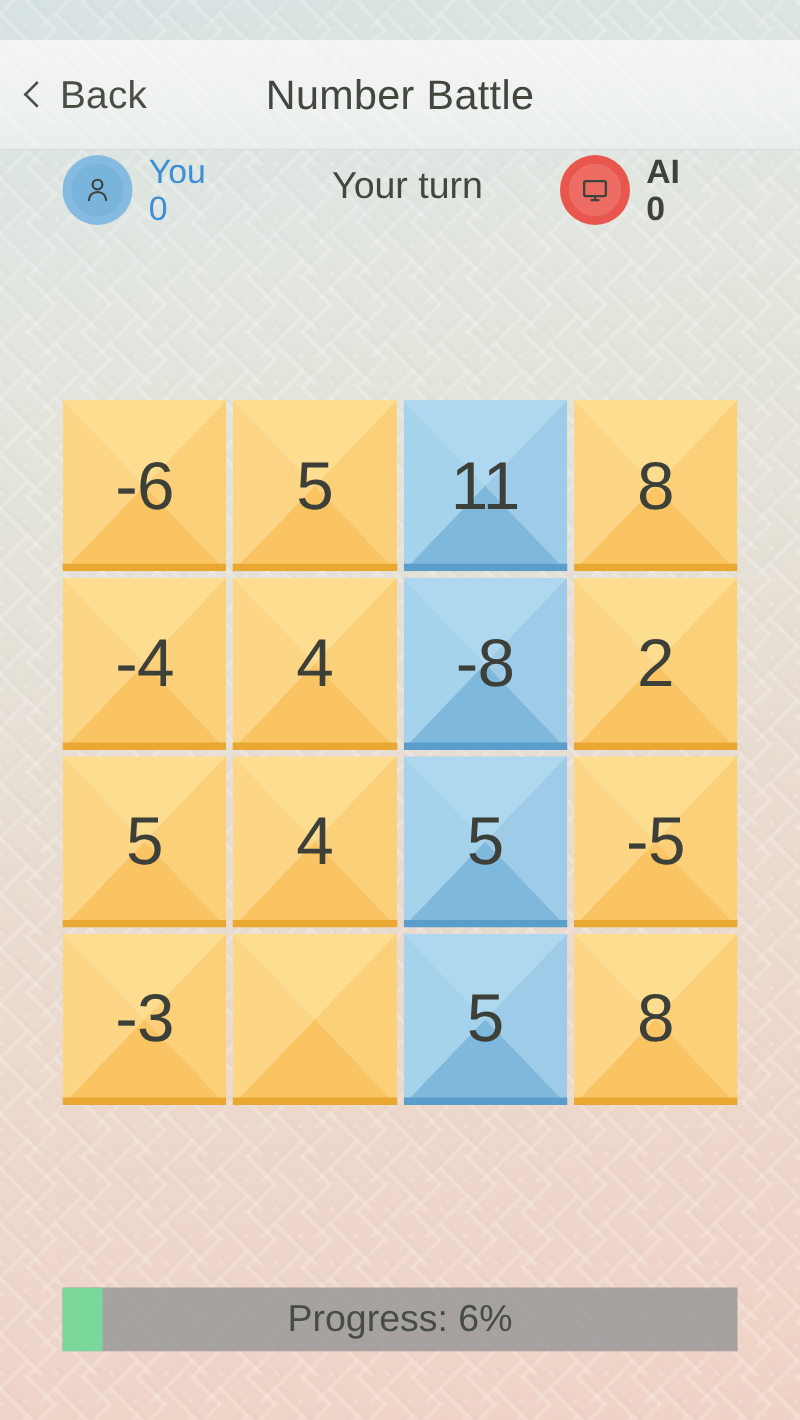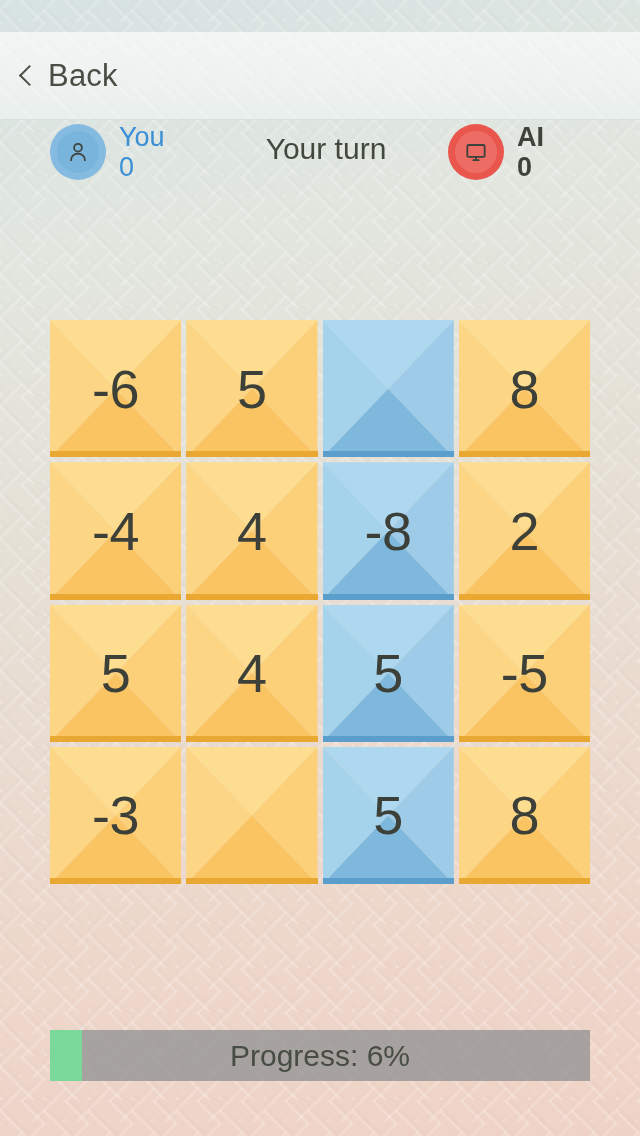--- a/index.html
+++ b/index.html
@@ -302,20 +302,21 @@
   <div class="texture"></div>
 
   <div class="header">
     <div class="texture-h"></div>
 
     <div class="back-btn">
       <span class="chev"></span>
       <span class="back-label">Back</span>
     </div>
 
+    <div class="page-title">Number Battle</div>
   </div>
 
   <div class="status-bar">
 
     <div class="player you">
       <div class="avatar you-av">
         <div class="inner-ring"></div>
         <svg width="26" height="26" viewBox="0 0 24 24" aria-hidden="true">
           <circle cx="12" cy="8" r="3.6" fill="none" stroke="#3d423a" stroke-width="1.6"></circle>
           <path d="M5.6 19.5c0-3.6 2.9-6 6.4-6s6.4 2.4 6.4 6" fill="none" stroke="#3d423a" stroke-width="1.6" stroke-linecap="round"></path>
@@ -360,20 +361,21 @@
         <div class="face bottom"></div>
         <div class="edge"></div>
         <span class="val">5</span>
       </div>
       <div class="tile blue">
         <div class="face top"></div>
         <div class="face left"></div>
         <div class="face right"></div>
         <div class="face bottom"></div>
         <div class="edge"></div>
+        <span class="val">11</span>
       </div>
       <div class="tile orange">
         <div class="face top"></div>
         <div class="face left"></div>
         <div class="face right"></div>
         <div class="face bottom"></div>
         <div class="edge"></div>
         <span class="val">8</span>
       </div>
       <div class="tile orange">

